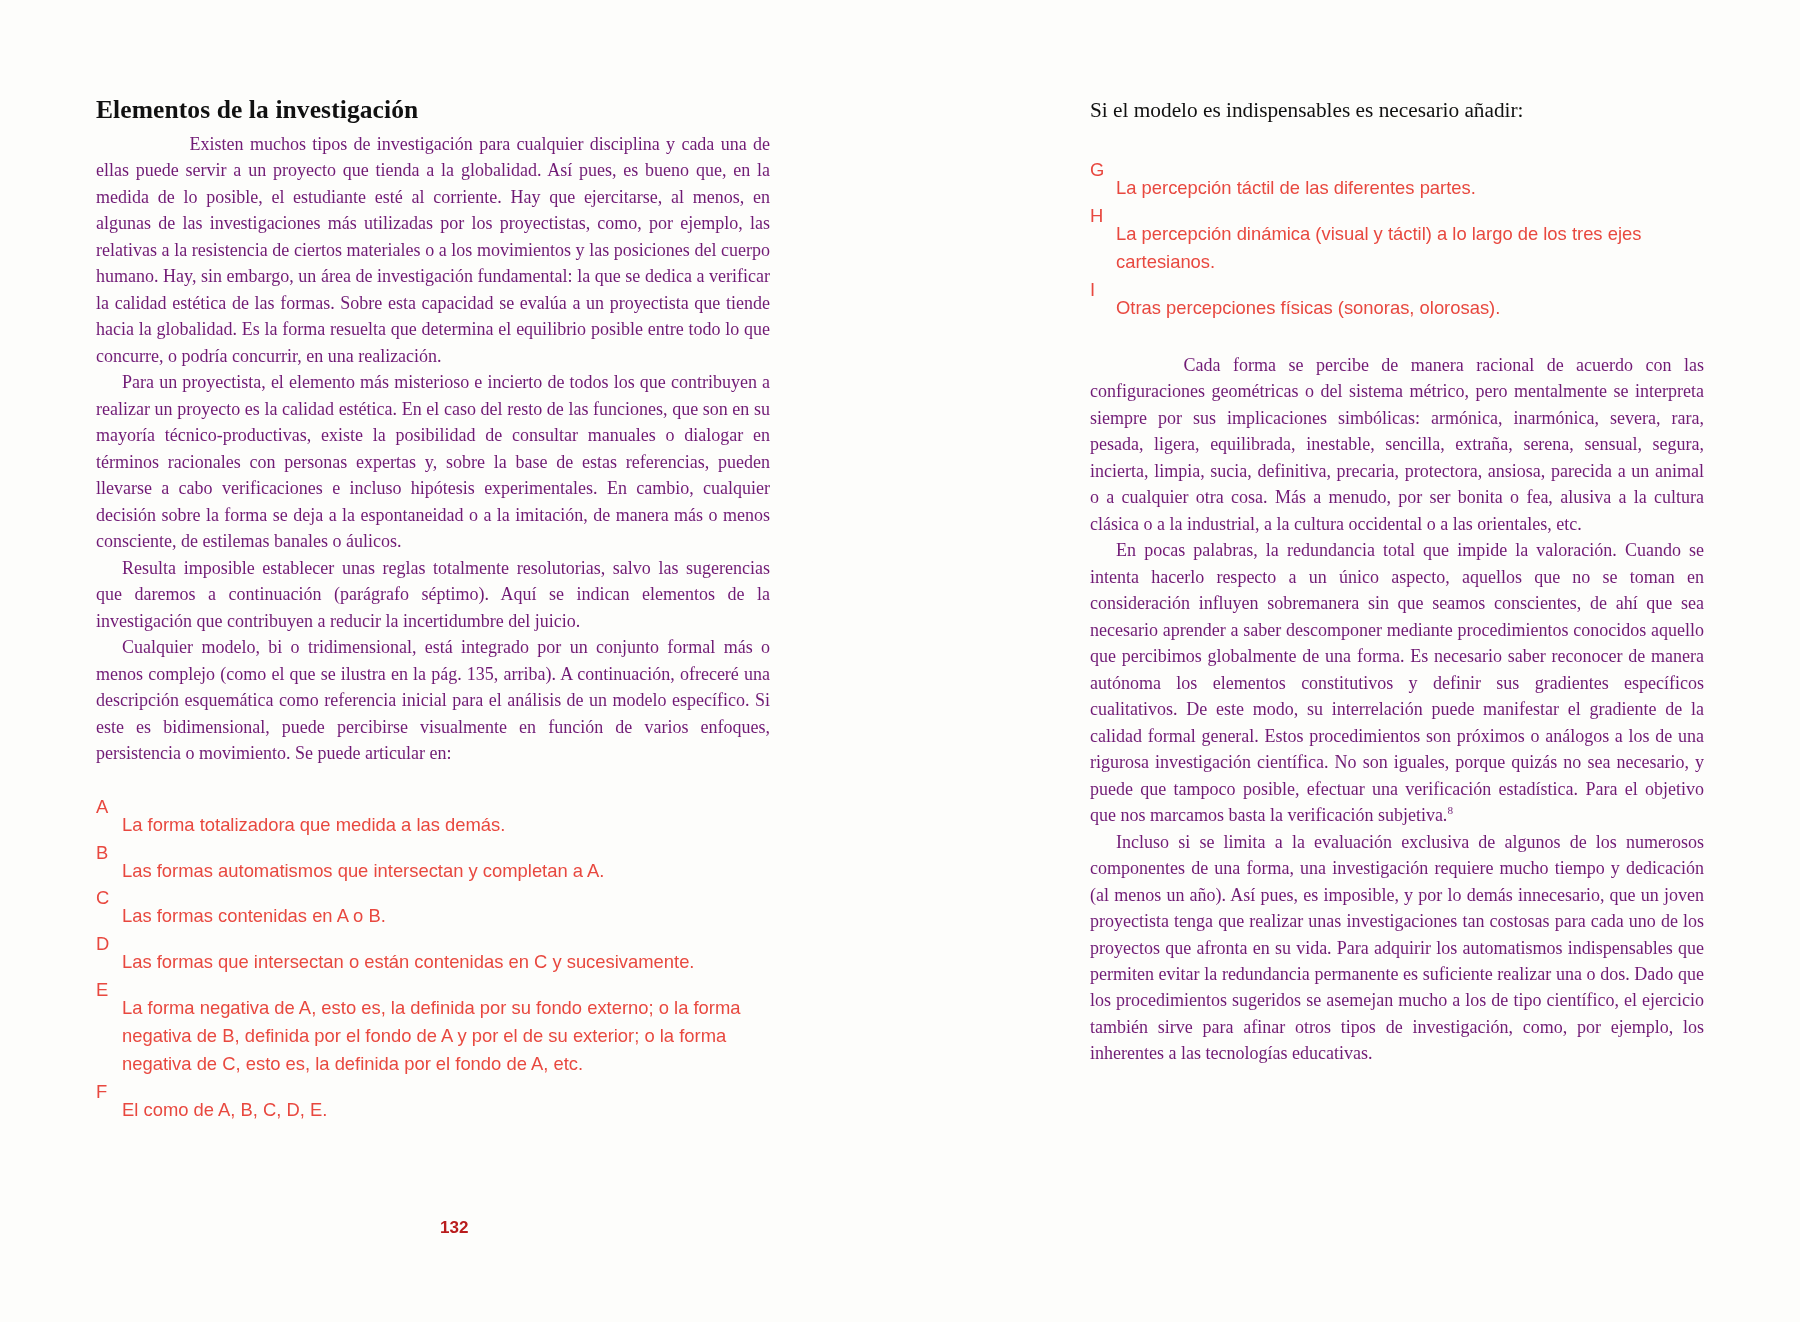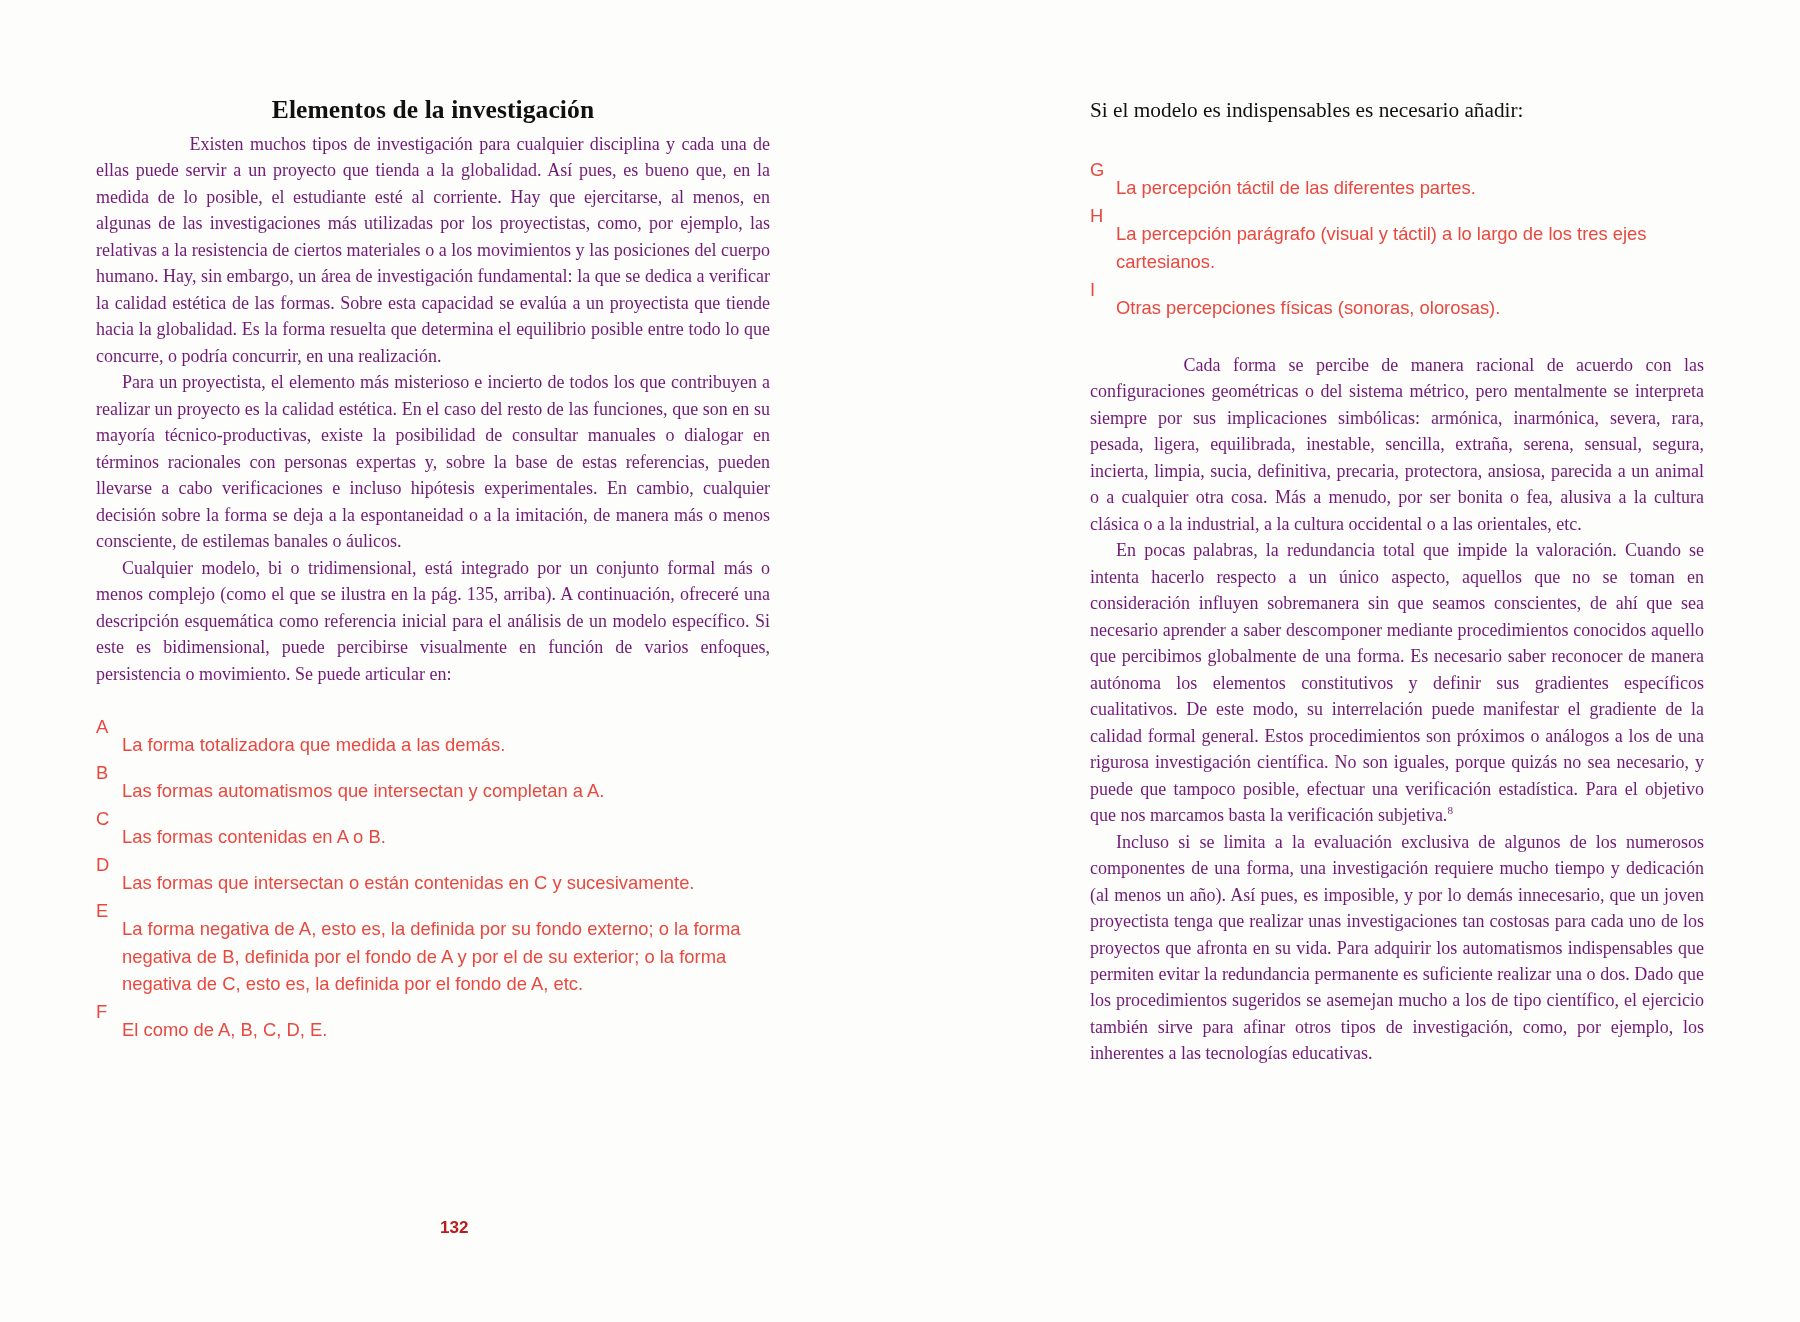--- a/index.html
+++ b/index.html
@@ -34,21 +34,20 @@
     width: 900px;
     padding: 95px 96px 0 190px;
   }
   h1.section-title {
     font-family: "Liberation Serif", serif;
     font-size: 25.5px;
     font-weight: 700;
     margin: 0 0 6px 0;
     letter-spacing: 0.1px;
     color: #111;
-    text-align: center;
   }
   p.body {
     font-size: 18px;
     line-height: 1.472;
     margin: 0;
     text-align: justify;
     text-indent: 5.2em;
     hyphens: manual;
     color: #701a75;
   }
@@ -105,20 +104,21 @@
 <body>
 
 <div class="page">
   <div class="spread">
 
     <div class="col col-left">
       <h1 class="section-title">Elementos de la investigación</h1>
 
       <p class="body lead-in">Existen muchos tipos de investigación para cualquier disciplina y cada una de ellas puede servir a un proyecto que tienda a la globalidad. Así pues, es bueno que, en la medida de lo posible, el estudiante esté al corriente. Hay que ejercitarse, al menos, en algunas de las investigaciones más utilizadas por los proyectistas, como, por ejemplo, las relativas a la resistencia de ciertos materiales o a los movimientos y las posiciones del cuerpo humano. Hay, sin embargo, un área de investigación fundamental: la que se dedica a verificar la calidad estética de las formas. Sobre esta capacidad se evalúa a un proyectista que tiende hacia la globalidad. Es la forma resuelta que determina el equilibrio posible entre todo lo que concurre, o podría concurrir, en una realización.</p>
       <p class="body cont">Para un proyectista, el elemento más misterioso e incierto de todos los que contribuyen a realizar un proyecto es la calidad estética. En el caso del resto de las funciones, que son en su mayoría técnico-productivas, existe la posibilidad de consultar manuales o dialogar en términos racionales con personas expertas y, sobre la base de estas referencias, pueden llevarse a cabo verificaciones e incluso hipótesis experimentales. En cambio, cualquier decisión sobre la forma se deja a la espontaneidad o a la imitación, de manera más o menos consciente, de estilemas banales o áulicos.</p>
+      <p class="body cont">Resulta imposible establecer unas reglas totalmente resolutorias, salvo las sugerencias que daremos a continuación (parágrafo séptimo). Aquí se indican elementos de la investigación que contribuyen a reducir la incertidumbre del juicio.</p>
       <p class="body cont">Cualquier modelo, bi o tridimensional, está integrado por un conjunto formal más o menos complejo (como el que se ilustra en la pág. 135, arriba). A continuación, ofreceré una descripción esquemática como referencia inicial para el análisis de un modelo específico. Si este es bidimensional, puede percibirse visualmente en función de varios enfoques, persistencia o movimiento. Se puede articular en:</p>
 
       <div class="list-block">
         <div class="list-item">
           <span class="list-letter">A</span>
           <span class="list-text">La forma totalizadora que medida a las demás.</span>
         </div>
         <div class="list-item">
           <span class="list-letter">B</span>
           <span class="list-text">Las formas automatismos que intersectan y completan a A.</span>
@@ -147,21 +147,21 @@
     <div class="col col-right">
       <p class="intro-line">Si el modelo es indispensables es necesario añadir:</p>
 
       <div class="list-block list-block-right">
         <div class="list-item">
           <span class="list-letter">G</span>
           <span class="list-text">La percepción táctil de las diferentes partes.</span>
         </div>
         <div class="list-item">
           <span class="list-letter">H</span>
-          <span class="list-text">La percepción parágrafo (visual y táctil) a lo largo de los tres ejes cartesianos.</span>
+          <span class="list-text">La percepción dinámica (visual y táctil) a lo largo de los tres ejes cartesianos.</span>
         </div>
         <div class="list-item">
           <span class="list-letter">I</span>
           <span class="list-text">Otras percepciones físicas (sonoras, olorosas).</span>
         </div>
       </div>
 
       <p class="body lead-in">Cada forma se percibe de manera racional de acuerdo con las configuraciones geométricas o del sistema métrico, pero mentalmente se interpreta siempre por sus implicaciones simbólicas: armónica, inarmónica, severa, rara, pesada, ligera, equilibrada, inestable, sencilla, extraña, serena, sensual, segura, incierta, limpia, sucia, definitiva, precaria, protectora, ansiosa, parecida a un animal o a cualquier otra cosa. Más a menudo, por ser bonita o fea, alusiva a la cultura clásica o a la industrial, a la cultura occidental o a las orientales, etc.</p>
       <p class="body cont"><span>En pocas palabras, la redundancia total que impide la valoración. Cuando se intenta hacerlo respecto a un único aspecto, aquellos que no se toman en consideración influyen sobremanera sin que seamos conscientes, de ahí que sea necesario aprender a saber descomponer mediante procedimientos conocidos aquello que percibimos globalmente de una forma. Es necesario saber reconocer de manera autónoma los elementos constitutivos y definir sus gradientes específicos cualitativos. De este modo, su interrelación puede manifestar el gradiente de la calidad formal general. Estos procedimientos son próximos o análogos a los de una rigurosa investigación científica. No son iguales, porque quizás no sea necesario, y puede que tampoco posible, efectuar una verificación estadística. Para el objetivo que nos marcamos basta la verificación subjetiva.</span><sup>8</sup></p>
       <p class="body cont">Incluso si se limita a la evaluación exclusiva de algunos de los numerosos componentes de una forma, una investigación requiere mucho tiempo y dedicación (al menos un año). Así pues, es imposible, y por lo demás innecesario, que un joven proyectista tenga que realizar unas investigaciones tan costosas para cada uno de los proyectos que afronta en su vida. Para adquirir los automatismos indispensables que permiten evitar la redundancia permanente es suficiente realizar una o dos. Dado que los procedimientos sugeridos se asemejan mucho a los de tipo científico, el ejercicio también sirve para afinar otros tipos de investigación, como, por ejemplo, los inherentes a las tecnologías educativas.</p>

